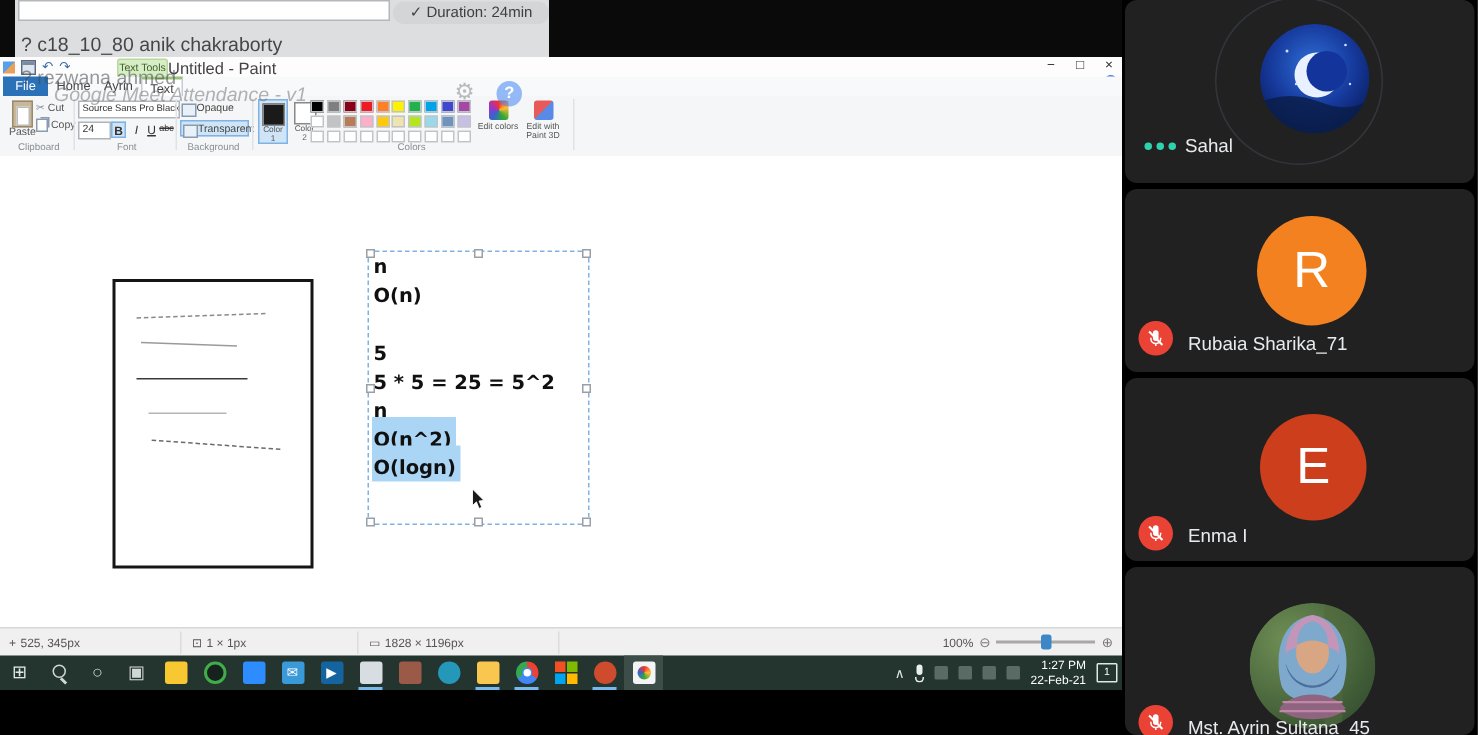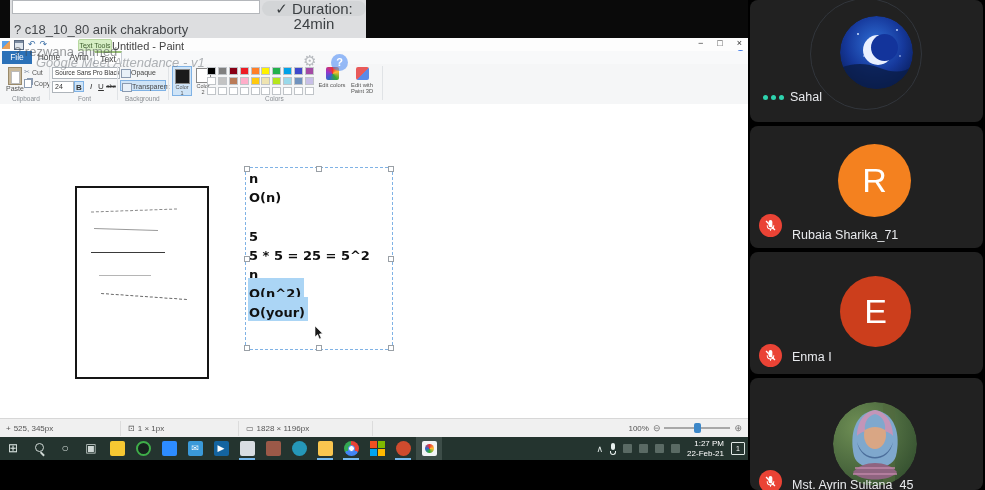--- a/index.html
+++ b/index.html
@@ -4,21 +4,21 @@
 <style>
   html,body{margin:0;padding:0;background:#000;}
   .stage{position:relative;width:985px;height:490px;background:#000;overflow:hidden;
          font-family:"Liberation Sans",sans-serif;-webkit-font-smoothing:antialiased;}
 
   
   .top-strip{position:absolute;left:0;top:0;width:748px;height:38px;background:#0a0a0a;}
   .att-box{position:absolute;left:10px;top:0;width:356px;height:38px;background:rgba(233,234,236,.95);overflow:hidden;}
   .att-input{position:absolute;left:2px;top:0;width:246px;height:12px;background:#fff;border:1px solid #b4b7bb;}
   .att-badge{position:absolute;left:252px;top:1px;width:104px;height:15px;background:#d3d5d7;border-radius:8px;
-             font-size:15px;color:#3c4043;line-height:15px;text-align:center;}
+             font-size:10px;color:#3c4043;line-height:15px;text-align:center;}
   .att-n1{position:absolute;left:4px;top:22px;font-size:13px;color:#44474a;}
   .att-ghost2{position:absolute;left:14px;top:44px;font-size:13px;color:#44474a;opacity:.55;z-index:60;}
   .ghost-title{position:absolute;left:36px;top:55px;font-size:13px;font-style:italic;color:rgba(100,105,112,.5);z-index:60;}
   .ghost-gear{position:absolute;left:303px;top:52px;font-size:15px;color:rgba(120,126,133,.5);z-index:60;}
   .ghost-help{position:absolute;left:331px;top:54px;width:17px;height:17px;border-radius:50%;background:rgba(66,133,244,.55);
               color:#fff;font-size:11px;font-weight:bold;text-align:center;line-height:17px;z-index:60;}
   .left-teal{position:absolute;left:0;top:86px;width:3px;height:26px;background:#12806b;}
 
   
   .paint{position:absolute;left:0;top:38px;width:748px;height:399px;background:#fff;}
@@ -147,21 +147,21 @@
   .ring{position:absolute;left:60px;top:-2px;width:110px;height:110px;border:1px solid #32363c;border-radius:50%;}
   .avatar{position:absolute;border-radius:50%;overflow:hidden;}
   .letter-avatar{display:flex;align-items:center;justify-content:center;color:#fff;
                  font-size:34px;font-weight:normal;font-family:"Liberation Sans",sans-serif;}
   .av1{left:90px;top:16px;width:73px;height:73px;}
   .av2{left:88px;top:18px;width:73px;height:73px;}
   .av3{left:90px;top:24px;width:71px;height:71px;}
   .av4{left:83px;top:24px;width:84px;height:84px;}
   .pname{position:absolute;left:42px;font-size:12.5px;color:#e8eaed;white-space:nowrap;}
   .pn1{top:90px;left:40px;}
-  .pn2{top:102px;}
+  .pn2{top:96px;}
   .pn3{top:98px;}
   .pn4{top:100px;}
   .dots{position:absolute;left:13px;top:95px;display:flex;gap:3px;}
   .dots i{width:5px;height:5px;border-radius:50%;background:#2ed3ae;}
   .mic-muted{position:absolute;left:9px;width:23px;height:23px;border-radius:50%;background:#ea4335;
              display:flex;align-items:center;justify-content:center;}
   .mm2{top:88px;} .mm3{top:92px;} .mm4{top:92px;}
 </style>
 </head>
 <body>
@@ -314,21 +314,21 @@
         <div class="handle" style="left:70px;bottom:-2px;"></div>
         <div class="handle" style="right:-2px;bottom:-2px;"></div>
         <div class="tb-lines">
             <div class="cline"><span>n</span></div>
             <div class="cline"><span>O(n)</span></div>
             <div class="cline"></div>
             <div class="cline"><span>5</span></div>
             <div class="cline"><span>5 * 5 = 25 = 5^2</span></div>
             <div class="cline"><span>n</span></div>
             <div class="cline"><span class="hl">O(n^2)</span></div>
-            <div class="cline"><span class="hl">O(your)</span></div>
+            <div class="cline"><span class="hl">O(logn)</span></div>
           </div>
         <div class="cursor-arrow">
           <svg width="10" height="14" viewBox="0 0 10 14">
               <path d="M1,0 L1,11 L3.6,8.6 L5.4,13 L7.2,12.2 L5.4,8 L8.6,7.6 Z" fill="#1a1a1a" stroke="#fff" stroke-width="0.6"></path>
             </svg>
         </div>
       </div>
     </div>
 
     <div class="statusbar">

